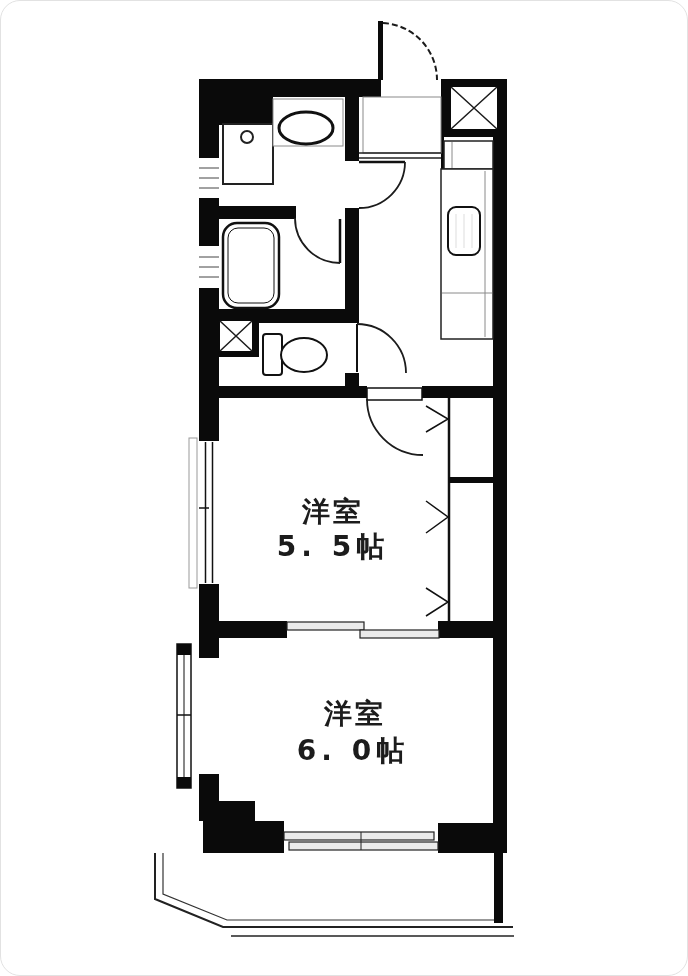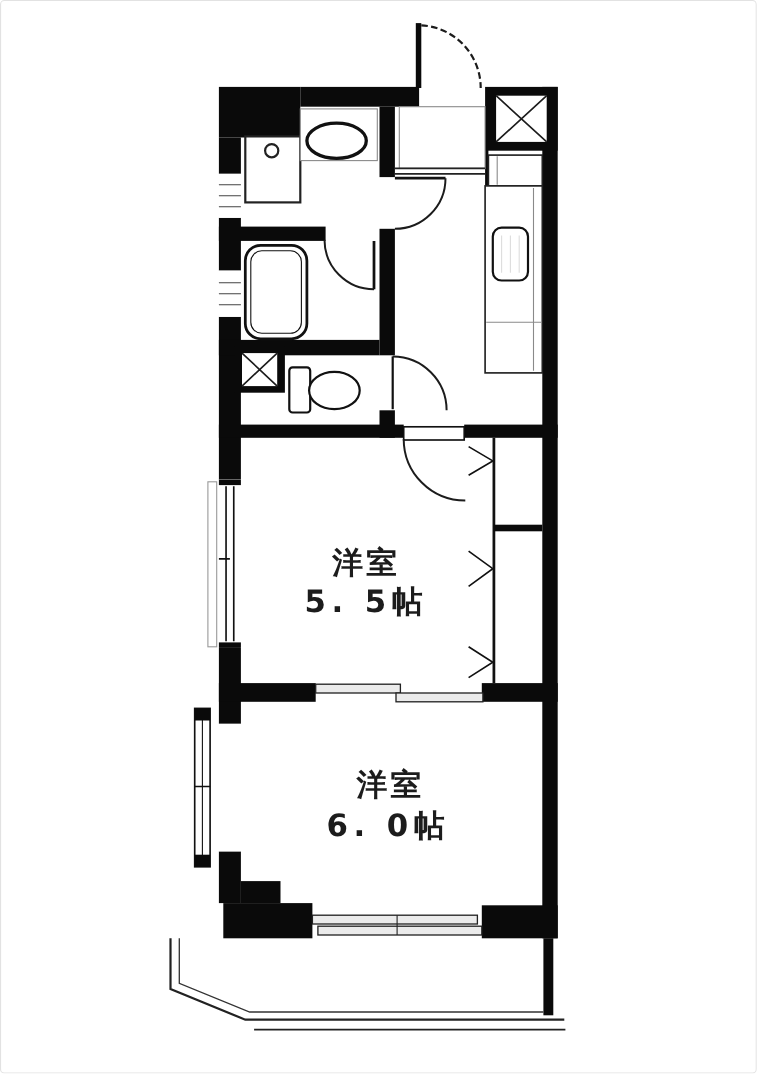--- a/index.html
+++ b/index.html
@@ -1,21 +1,21 @@
 <!DOCTYPE html>
 <html><head>
 <meta charset="utf-8">
 <style>
   html,body{margin:0;padding:0;background:#ffffff;}
   .page{
     position:relative;
     width:688px;height:976px;
     background:#ffffff;
     border:1px solid #e2e2e2;
-    border-radius:4px;
+    border-radius:20px;
     box-sizing:border-box;
     overflow:hidden;
     font-family:"Liberation Sans", sans-serif;
   }
   svg{position:absolute;top:0;left:0;}
   text.room-name{
     font-family:"DejaVu Sans","Liberation Sans",sans-serif;
     font-weight:bold;
     font-size:28px;
     letter-spacing:3px;

